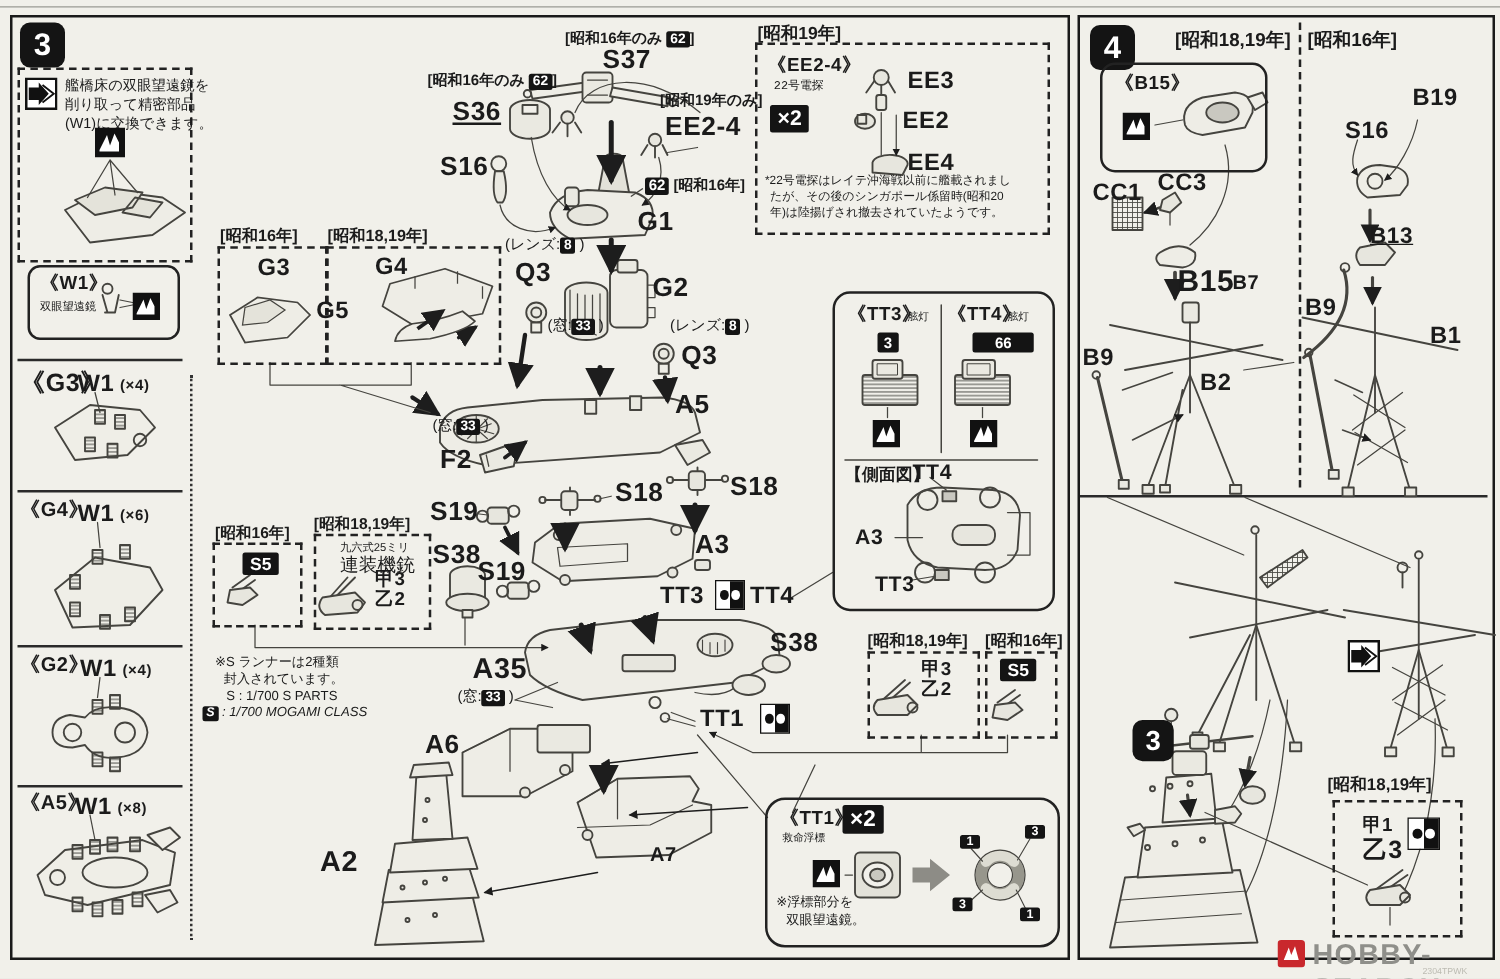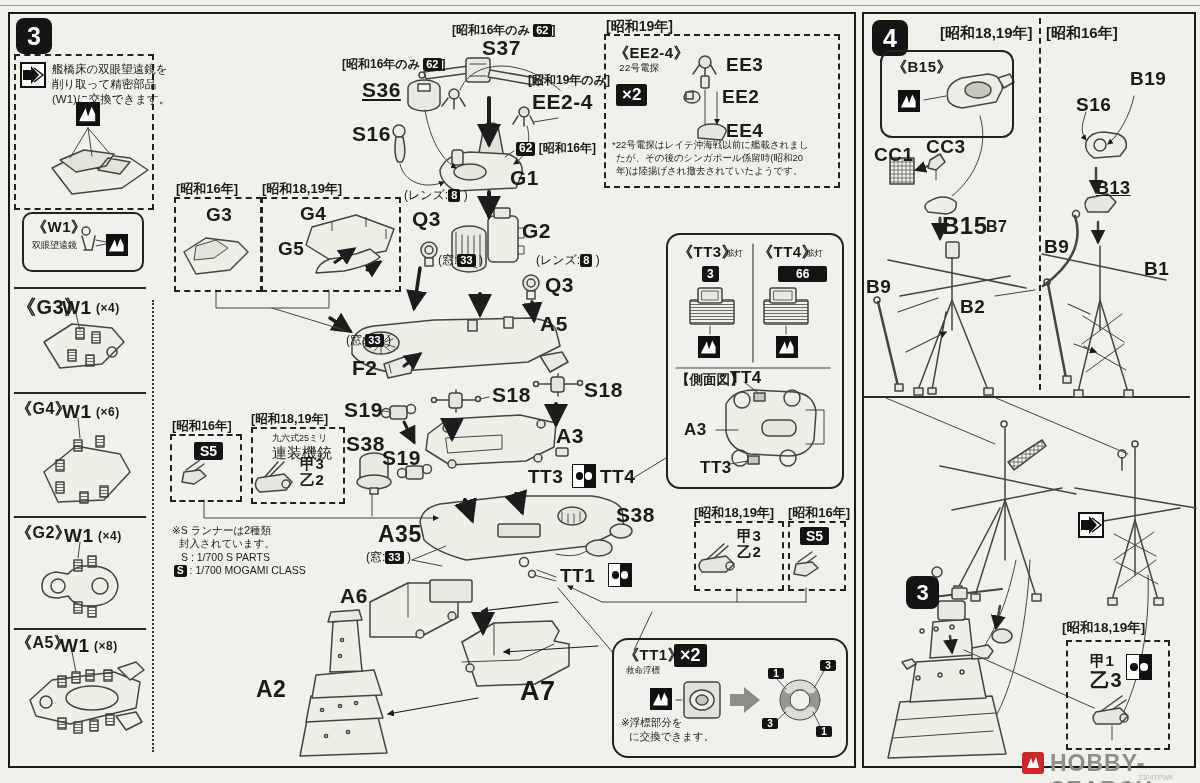--- a/index.html
+++ b/index.html
@@ -538,34 +538,34 @@
   <div class="t pl" style="left:528px;top:466px;font-size:19px;">TT3</div>
   <div class="quad" style="left:572px;top:464px;width:22px;height:22px;"></div>
   <div class="t pl" style="left:600px;top:466px;font-size:19px;">TT4</div>
   <div class="t pl" style="left:616px;top:503px;font-size:21px;">S38</div>
   <div class="t pl" style="left:378px;top:521px;font-size:23px;">A35</div>
   <div class="t small" style="left:366px;top:551px;font-size:12px;"><span>(窓:</span><span class="badge" style="font-size:11px;">33</span> <span>)</span></div>
   <div class="t pl" style="left:560px;top:565px;font-size:19px;">TT1</div>
   <div class="quad" style="left:608px;top:563px;width:22px;height:22px;"></div>
   <div class="t pl" style="left:340px;top:584px;font-size:21px;">A6</div>
   <div class="t pl" style="left:256px;top:676px;font-size:23px;">A2</div>
-  <div class="t pl" style="left:520px;top:676px;font-size:27px;">A7</div>
+  <div class="t pl" style="left:520px;top:676px;font-size:16px;">A7</div>
 
   <div class="t era" style="left:176px;top:182px;font-size:13px;">[昭和16年]</div>
   <div class="dashbox" style="left:174px;top:197px;width:84px;height:91px;"></div>
   <div class="t pl" style="left:206px;top:204px;font-size:19px;">G3</div>
   <svg width="90" height="70" style="position:absolute;left:176px;top:216px;">
     <path d="M8 36 l22 -14 l32 4 l10 10 l-18 18 l-34 4 z" fill="#eeede6" stroke="#45443f" stroke-width="1.4"></path>
     <path d="M20 30 l20 -6 l12 8 l-14 10 l-20 2 z" fill="#e4e3da" stroke="#45443f" stroke-width="1"></path>
   </svg>
 
   <div class="t era" style="left:262px;top:182px;font-size:13px;">[昭和18,19年]</div>
   <div class="dashbox" style="left:261px;top:197px;width:136px;height:91px;"></div>
   <div class="t pl" style="left:300px;top:203px;font-size:19px;">G4</div>
-  <div class="t pl" style="left:278px;top:238px;font-size:19px;">G5</div>
+  <div class="t pl" style="left:253px;top:238px;font-size:19px;">G5</div>
   <svg width="140" height="92" style="position:absolute;left:260px;top:197px;">
     <g stroke="#45443f" stroke-width="1.4" fill="#eeede6" stroke-linejoin="round">
       <path d="M52 30 l44 -12 l38 14 l-8 22 l-54 10 l-26 -16 z"></path>
       <path d="M70 62 q-12 4 -14 14 l28 -2 q28 -6 36 -14 l-10 -8 q-20 8 -40 10 z"></path>
       <path d="M72 24 v10 M106 20 v10 M126 32 v10" stroke-width="1" fill="none"></path>
     </g>
     <path d="M74 66 L94 52" stroke="#1d1d1d" stroke-width="3" fill="none" marker-end="url(#ah)"></path>
   </svg>
 
   <div class="t era" style="left:606px;top:18px;font-size:14px;">[昭和19年]</div>
@@ -610,42 +610,42 @@
   <div class="t era" style="left:251px;top:412px;font-size:12.5px;">[昭和18,19年]</div>
   <div class="dashbox" style="left:251px;top:427px;width:90px;height:73px;"></div>
   <div class="t small" style="left:272px;top:433px;font-size:9px;">九六式25ミリ</div>
   <div class="t small" style="left:272px;top:444px;font-size:15px;">連装機銃</div>
   <div class="t pl" style="left:300px;top:455px;font-size:15px;">甲3</div>
   <div class="t pl" style="left:300px;top:471px;font-size:15px;">乙2</div>
 
   <div class="t small" style="left:172px;top:524px;font-size:10.5px;">※S ランナーは2種類</div>
   <div class="t small" style="left:179px;top:537px;font-size:10.5px;">封入されています。</div>
   <div class="t small" style="left:181px;top:551px;font-size:10.5px;">S : 1/700 S PARTS</div>
-  <div class="t small" style="left:174px;top:564px;font-size:10.5px;"><span class="badge" style="font-size:10px;">S</span> <span>: 1/700 MOGAMI CLASS</span></div>
+  <div class="t small" style="left:162px;top:564px;font-size:10.5px;font-style:italic;"><span class="badge" style="font-size:10px;">S</span> <span>: 1/700 MOGAMI CLASS</span></div>
 
   <div class="t era" style="left:694px;top:506px;font-size:13px;">[昭和18,19年]</div>
   <div class="dashbox" style="left:694px;top:521px;width:86px;height:66px;"></div>
   <div class="t pl" style="left:737px;top:527px;font-size:15px;">甲3</div>
   <div class="t pl" style="left:737px;top:543px;font-size:15px;">乙2</div>
   <div class="t era" style="left:788px;top:506px;font-size:13px;">[昭和16年]</div>
   <div class="dashbox" style="left:788px;top:521px;width:54px;height:66px;"></div>
   <span class="badge" style="position:absolute;left:800px;top:527px;font-size:14px;padding:1px 6px;">S5</span>
 
   <div class="roundbox" style="left:612px;top:638px;width:232px;height:116px;border-radius:16px;"></div>
   <div class="t pl" style="left:624px;top:646px;font-size:15px;">《TT1》</div>
   <div class="t small" style="left:626px;top:666px;font-size:8.5px;">救命浮標</div>
   <span class="badge" style="position:absolute;left:674px;top:644px;font-size:18px;padding:1px 6px;">×2</span>
   <span class="icon" style="left:650px;top:688px;">
     <svg width="22" height="22" viewBox="0 0 20 20">
         <rect width="20" height="20" fill="#111"></rect>
         <path d="M3 15 L8 5 L10 12 L13 4 L16 10 L16 16 L3 16 Z" fill="#fff"></path>
       </svg>
   </span>
   <div class="t small" style="left:621px;top:716px;font-size:10.5px;">※浮標部分を</div>
-  <div class="t small" style="left:629px;top:730px;font-size:10.5px;">に交換できます。</div>
+  <div class="t small" style="left:629px;top:730px;font-size:10.5px;">双眼望遠鏡。</div>
   <span class="badge" style="position:absolute;left:768px;top:668px;font-size:10px;width:10px;">1</span>
   <span class="badge" style="position:absolute;left:820px;top:660px;font-size:10px;width:10px;">3</span>
   <span class="badge" style="position:absolute;left:762px;top:718px;font-size:10px;width:10px;">3</span>
   <span class="badge" style="position:absolute;left:816px;top:726px;font-size:10px;width:10px;">1</span>
 
   <div class="t era" style="left:940px;top:24px;font-size:15px;">[昭和18,19年]</div>
   <div class="t era" style="left:1046px;top:24px;font-size:15px;">[昭和16年]</div>
   <div class="vdash" style="left:1039px;top:18px;height:372px;"></div>
 
   <div class="roundbox" style="left:880px;top:50px;width:130px;height:84px;border-radius:12px;"></div>

